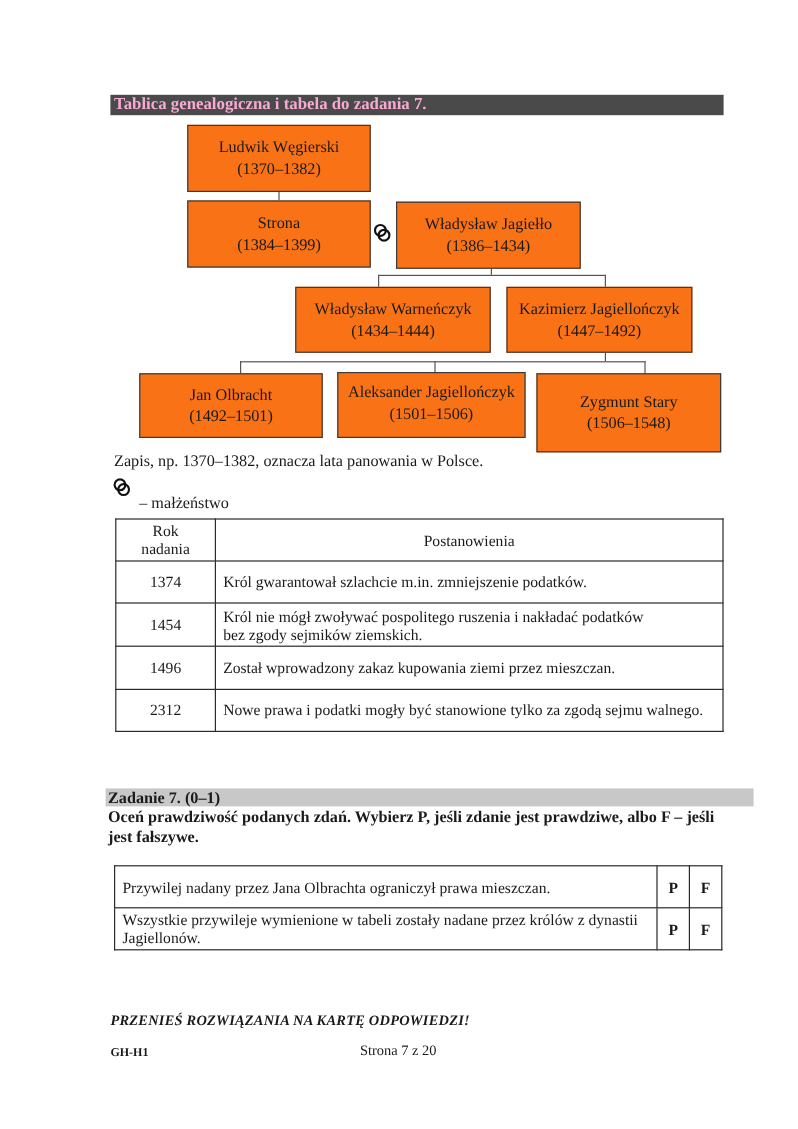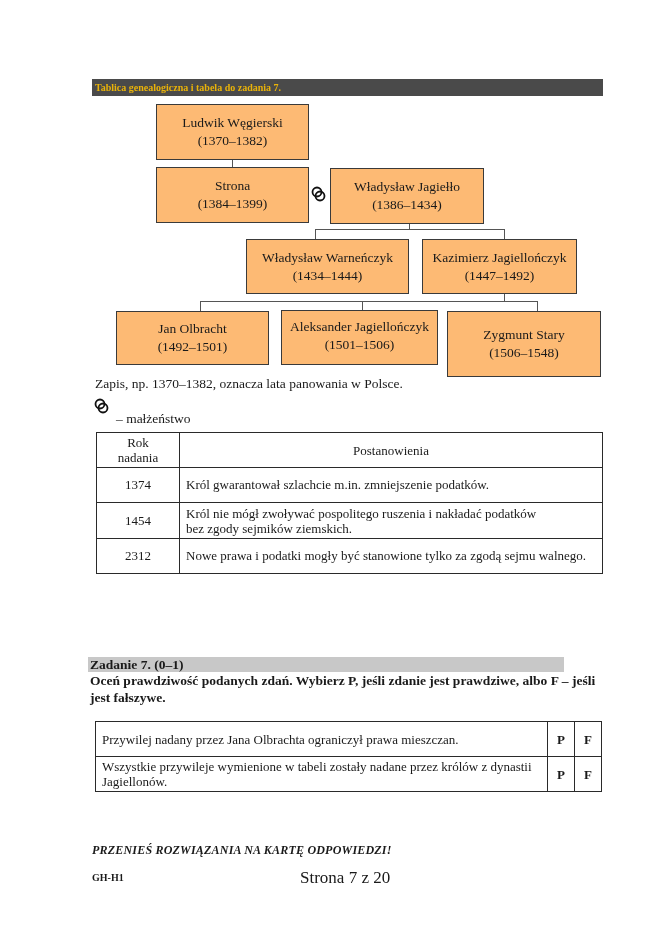--- a/index.html
+++ b/index.html
@@ -1,40 +1,40 @@
 <!DOCTYPE html>
 <html><head>
   <meta charset="utf-8">
   <style>
     html, body { margin: 0; padding: 0; background: #ffffff; }
     body { width: 665px; height: 941px; position: relative; overflow: hidden;
            font-family: "Liberation Serif", "DejaVu Serif", serif; color: #1a1a1a; }
     .abs { position: absolute; }
     .section-header { left: 92px; top: 79px; width: 511px; height: 17px; background: #4a4a4a;
-                      color: #eab308; font-weight: bold; font-size: 10px; line-height: 17px; padding-left: 3px; box-sizing: border-box; }
-    .box { position: absolute; border: 1px solid #3a3a3a; background: #fdba74; box-sizing: border-box;
+                      color: #f9a8d4; font-weight: bold; font-size: 14px; line-height: 17px; padding-left: 3px; box-sizing: border-box; }
+    .box { position: absolute; border: 1px solid #3a3a3a; background: #f97316; box-sizing: border-box;
            display: flex; flex-direction: column; justify-content: center; align-items: center;
            font-size: 13.5px; line-height: 18px; text-align: center; }
     .line { position: absolute; background: #555; }
     .marriage { position: absolute; }
     .note { font-size: 13.5px; line-height: 18px; }
     table.priv { position: absolute; left: 96px; top: 432px; width: 507px; border-collapse: collapse; font-size: 13px; }
     table.priv td { border: 1.5px solid #2a2a2a; padding: 0 6px; vertical-align: middle; }
     table.priv td.year { text-align: center; width: 70px; }
     table.priv td.caption { text-align: center; height: 31px; }
     table.priv td.hdr { text-align: center; line-height: 15px; }
-    .task-header { left: 88px; top: 657px; width: 476px; height: 15px; background: #c8c8c8;
+    .task-header { left: 88px; top: 657px; width: 540px; height: 15px; background: #c8c8c8;
                    font-weight: bold; font-size: 13.5px; line-height: 15px; padding-left: 2px; box-sizing: border-box; }
     .task-instr { left: 90px; top: 672px; width: 515px; font-weight: bold; font-size: 13.5px; line-height: 17px; }
     table.tf { position: absolute; left: 95px; top: 721px; width: 507px; border-collapse: collapse; font-size: 13px; }
     table.tf td { border: 1.5px solid #2a2a2a; padding: 0 6px; vertical-align: middle; line-height: 15px; }
     table.tf td.pf { width: 26px; text-align: center; font-weight: bold; padding: 0; }
     .footer-transfer { left: 92px; top: 843px; font-style: italic; font-weight: bold; font-size: 12px; letter-spacing: 0.2px; }
     .footer-code { left: 92px; top: 872px; font-weight: bold; font-size: 10px; }
-    .footer-page { left: 300px; top: 868px; font-size: 17px; }
+    .footer-page { left: 300px; top: 868px; font-size: 12px; }
   </style>
 </head>
 <body>
 
 <div class="abs section-header">Tablica genealogiczna i tabela do zadania 7.</div>
 
 <div>
 
   <div class="line" style="left:232px;top:159px;width:1px;height:8px;"></div>
   <div class="line" style="left:409px;top:223px;width:1px;height:6px;"></div>
@@ -102,20 +102,24 @@
     <td class="hdr">Postanowienia</td>
   </tr>
   <tr style="height:35px;">
     <td class="year">1374</td>
     <td>Król gwarantował szlachcie m.in. zmniejszenie podatków.</td>
   </tr>
   <tr style="height:36px;">
     <td class="year">1454</td>
     <td style="line-height:15px;padding-right:60px;">Król nie mógł zwoływać pospolitego ruszenia i nakładać podatków bez zgody sejmików ziemskich.</td>
   </tr>
+  <tr style="height:36px;">
+    <td class="year">1496</td>
+    <td>Został wprowadzony zakaz kupowania ziemi przez mieszczan.</td>
+  </tr>
   <tr style="height:35px;">
     <td class="year">2312</td>
     <td>Nowe prawa i podatki mogły być stanowione tylko za zgodą sejmu walnego.</td>
   </tr>
 </tbody>
   </table>
 
 <div class="abs task-header">Zadanie 7. (0–1)</div>
 <div class="abs task-instr">Oceń prawdziwość podanych zdań. Wybierz P, jeśli zdanie jest prawdziwe, albo F – jeśli jest fałszywe.</div>
 

